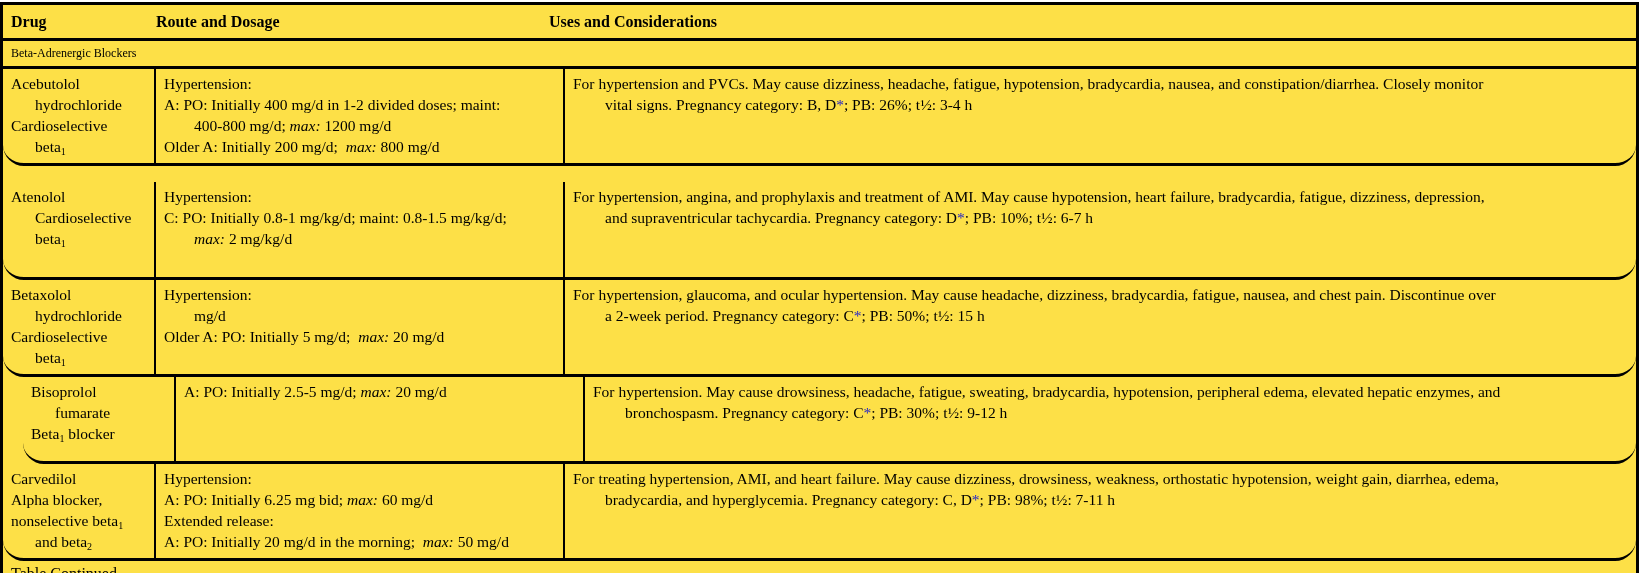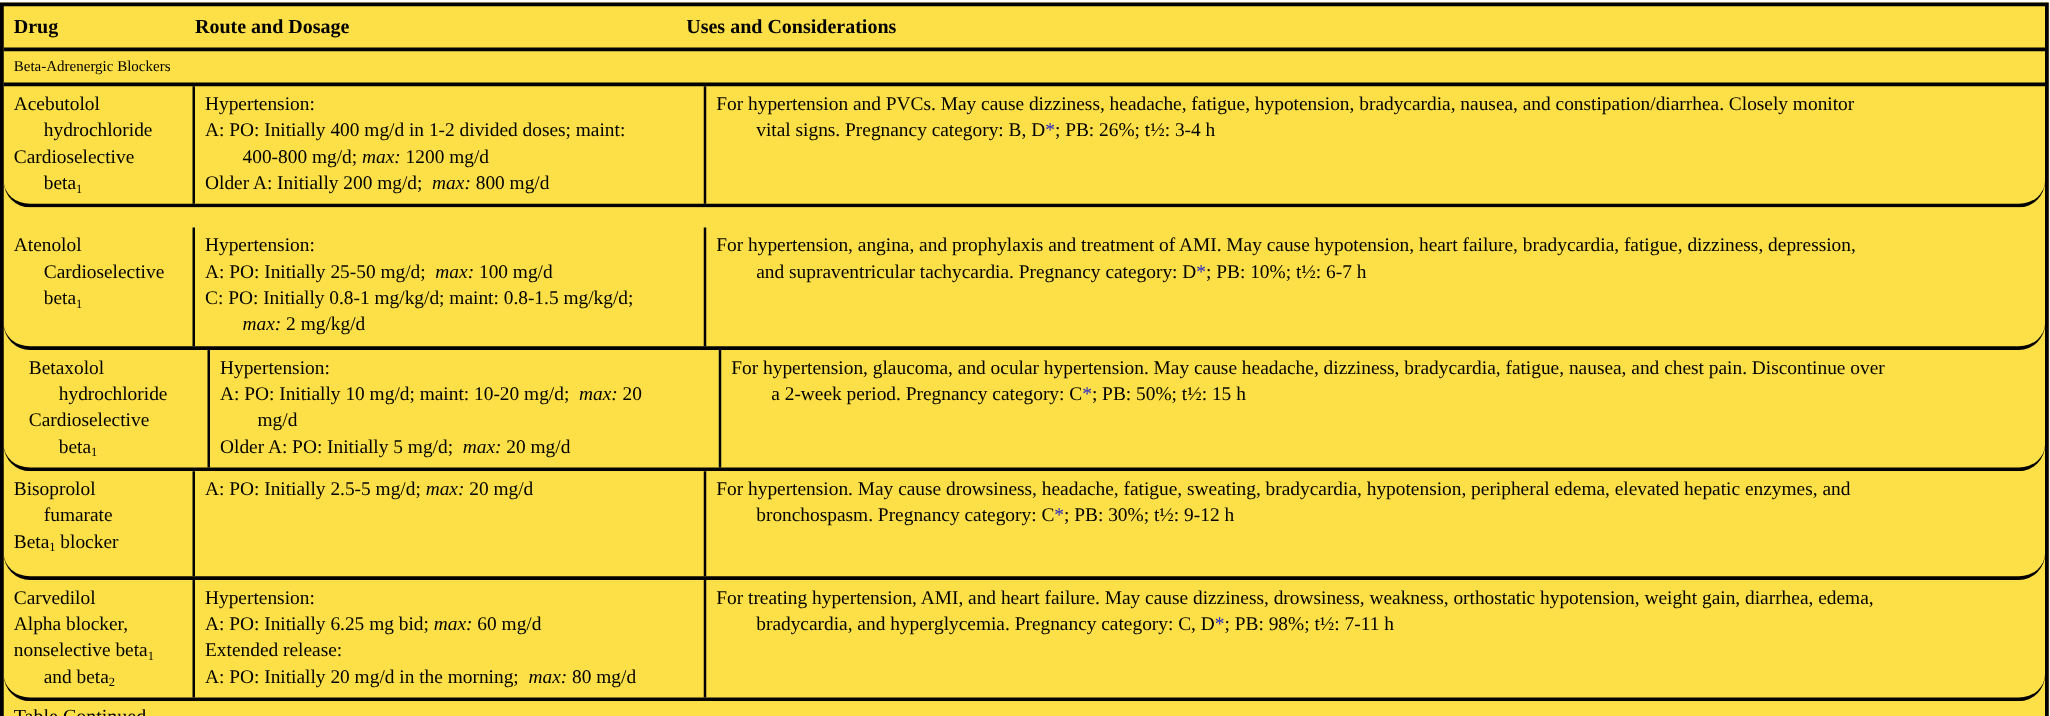--- a/index.html
+++ b/index.html
@@ -21,22 +21,22 @@
     height:25px;display:flex;align-items:center;
     padding-left:8px;font-size:12px;border-bottom:3px solid #000;
   }
   .body-row{
     display:grid;grid-template-columns:153px 409px 1fr;
     border-bottom:3px solid #000;
     border-radius:21px;
   }
   .tbody .body-row:nth-child(1){min-height:92px;}
   .tbody .body-row:nth-child(2){min-height:95px;margin-top:16px;}
-  .tbody .body-row:nth-child(3){min-height:93px;padding-left:12px;}
-  .tbody .body-row:nth-child(4){min-height:84px;}
+  .tbody .body-row:nth-child(3){min-height:93px;}
+  .tbody .body-row:nth-child(4){min-height:84px;margin-left:20px;}
   .tbody .body-row:nth-child(5){min-height:86px;}
   .cell{padding:4px 8px 6px 8px;font-size:15.5px;line-height:21px;}
   .cell.col-drug,.cell.col-route{border-right:2px solid #000;}
   .col-drug .line{padding-left:24px;text-indent:-24px;}
   .col-drug .line.indent{text-indent:0;}
   .col-route .line{padding-left:30px;text-indent:-30px;}
   .col-route .line.indent{text-indent:0;}
   .col-uses .line{padding-left:32px;text-indent:-32px;}
   .col-uses .line.indent{text-indent:0;}
   .i{font-style:italic;}
@@ -83,39 +83,37 @@
           </div>
         </div>
         <div class="body-row">
           <div class="cell col-drug">
             <div class="line"><span>Atenolol</span></div>
             <div class="line indent"><span>Cardioselective</span></div>
             <div class="line indent"><span>beta</span><span class="sub">1</span></div>
           </div>
           <div class="cell col-route">
             <div class="line"><span>Hypertension:</span></div>
-            <div class="line"><span>A: PO: Initially 25-50 mg/d; &nbsp;</span><span class="i">max:</span><span> 100 mg/d</span></div>
             <div class="line"><span>C: PO: Initially 0.8-1 mg/kg/d; maint: 0.8-1.5 mg/kg/d;</span></div>
             <div class="line indent"><span class="i">max:</span><span> 2 mg/kg/d</span></div>
           </div>
           <div class="cell col-uses">
             <div class="line"><span>For hypertension, angina, and prophylaxis and treatment of AMI. May cause hypotension, heart failure, bradycardia, fatigue, dizziness, depression,</span></div>
             <div class="line indent"><span>and supraventricular tachycardia. Pregnancy category: D</span><span class="star">*</span><span>; PB: 10%; t½: 6-7 h</span></div>
           </div>
         </div>
         <div class="body-row">
           <div class="cell col-drug">
             <div class="line"><span>Betaxolol</span></div>
             <div class="line indent"><span>hydrochloride</span></div>
             <div class="line"><span>Cardioselective</span></div>
             <div class="line indent"><span>beta</span><span class="sub">1</span></div>
           </div>
           <div class="cell col-route">
             <div class="line"><span>Hypertension:</span></div>
-            <div class="line"><span>A: PO: Initially 10 mg/d; maint: 10-20 mg/d; &nbsp;</span><span class="i">max:</span><span> 20</span></div>
             <div class="line indent"><span>mg/d</span></div>
             <div class="line"><span>Older A: PO: Initially 5 mg/d; &nbsp;</span><span class="i">max:</span><span> 20 mg/d</span></div>
           </div>
           <div class="cell col-uses">
             <div class="line"><span>For hypertension, glaucoma, and ocular hypertension. May cause headache, dizziness, bradycardia, fatigue, nausea, and chest pain. Discontinue over</span></div>
             <div class="line indent"><span>a 2-week period. Pregnancy category: C</span><span class="star">*</span><span>; PB: 50%; t½: 15 h</span></div>
           </div>
         </div>
         <div class="body-row">
           <div class="cell col-drug">
@@ -135,21 +133,21 @@
           <div class="cell col-drug">
             <div class="line"><span>Carvedilol</span></div>
             <div class="line"><span>Alpha blocker,</span></div>
             <div class="line"><span>nonselective beta</span><span class="sub">1</span></div>
             <div class="line indent"><span>and beta</span><span class="sub">2</span></div>
           </div>
           <div class="cell col-route">
             <div class="line"><span>Hypertension:</span></div>
             <div class="line"><span>A: PO: Initially 6.25 mg bid; </span><span class="i">max:</span><span> 60 mg/d</span></div>
             <div class="line"><span>Extended release:</span></div>
-            <div class="line"><span>A: PO: Initially 20 mg/d in the morning; &nbsp;</span><span class="i">max:</span><span> 80 mg/d</span></div>
+            <div class="line"><span>A: PO: Initially 20 mg/d in the morning; &nbsp;</span><span class="i">max:</span><span> 50 mg/d</span></div>
           </div>
           <div class="cell col-uses">
             <div class="line"><span>For treating hypertension, AMI, and heart failure. May cause dizziness, drowsiness, weakness, orthostatic hypotension, weight gain, diarrhea, edema,</span></div>
             <div class="line indent"><span>bradycardia, and hyperglycemia. Pregnancy category: C, D</span><span class="star">*</span><span>; PB: 98%; t½: 7-11 h</span></div>
           </div>
         </div>
       </div>
 
     <div class="footer-row">
       <span>Table Continued</span>

